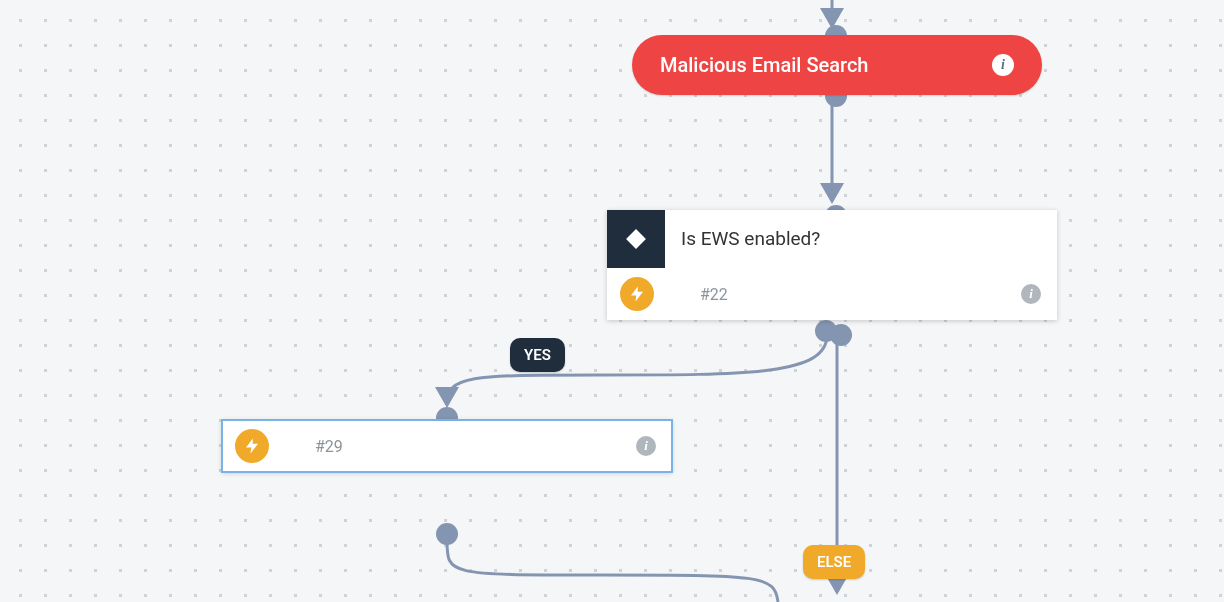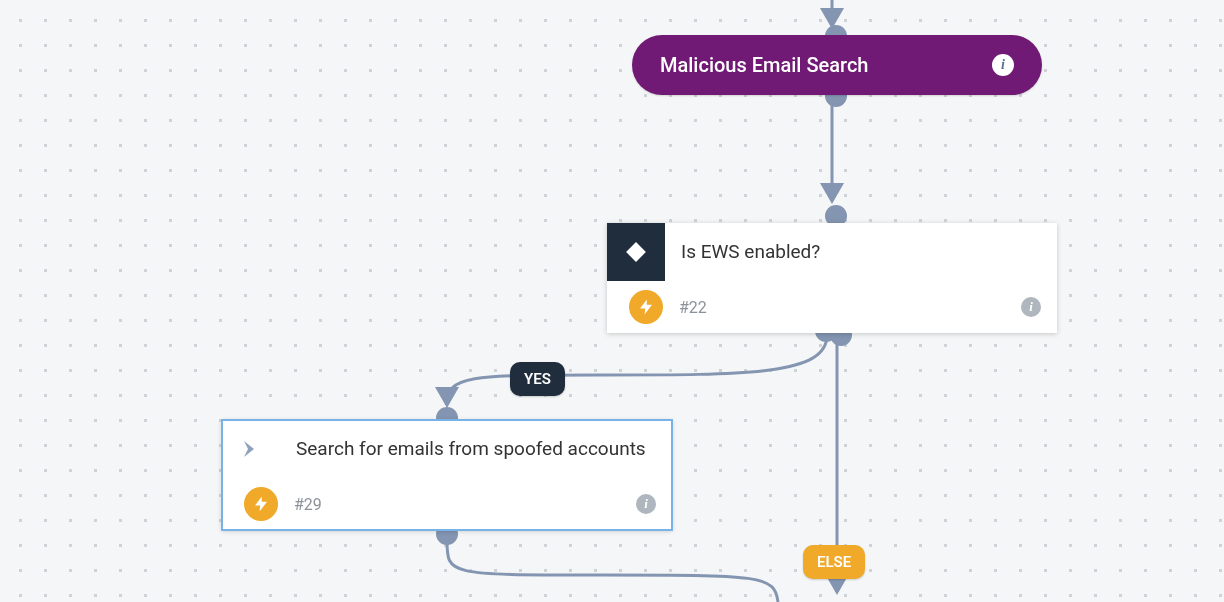--- a/index.html
+++ b/index.html
@@ -23,21 +23,21 @@
     z-index: 1;
   }
 
   
   .pill-node {
     position: absolute;
     left: 632px;
     top: 35px;
     width: 410px;
     height: 60px;
-    background: #701a75;
+    background: #ef4444;
     border-radius: 30px;
     color: #fff;
     display: flex;
     align-items: center;
     padding: 0 28px;
     font-size: 20px;
     font-weight: 500;
     z-index: 3;
     box-shadow: 0 1px 2px rgba(0,0,0,0.15);
   }
@@ -82,21 +82,22 @@
   .task-title {
     color: #333;
     font-size: 19px;
     padding-left: 16px;
     line-height: 1.35;
   }
   .task-footer {
     display: flex;
     align-items: center;
     height: 52px;
-    padding: 0 16px 0 22px;
+    padding: 0 16px 0 13px;
+    gap: 30px;
   }
   .bolt {
     width: 34px;
     height: 34px;
     border-radius: 50%;
     background: #f0a929;
     display: flex;
     align-items: center;
     justify-content: center;
     flex-shrink: 0;
@@ -172,21 +173,21 @@
   <path d="M 447 540 C 447 575, 447 575, 600 575 C 760 575, 775 575, 778 602" stroke="#8495b1" stroke-width="3" fill="none"></path>
 </svg>
 
 <div class="pill-node">
   <span>Malicious Email Search</span>
   <span class="info-right">i</span>
 </div>
 <div class="port" style="left:825px; top:25px;"></div>
 <div class="port" style="left:825px; top:85px;"></div>
 
-<div class="task-card" style="left:607px; top:223px;text-align:center;">
+<div class="task-card" style="left:607px; top:210px;text-align:center;">
   <div class="task-header">
     <div class="task-icon">
       <svg width="30" height="30" viewBox="0 0 30 30">
           <rect x="8" y="8" width="14" height="14" fill="#fff" transform="rotate(45 15 15)"></rect>
         </svg>
     </div>
     <div class="task-title">Is EWS enabled?</div>
   </div>
   <div class="task-footer">
     <div class="bolt">
@@ -195,37 +196,29 @@
         </svg>
     </div>
     <span class="task-id">#22</span>
     <span class="info-gray">i</span>
   </div>
 </div>
 <div class="port" style="left:825px; top:205px;"></div>
 <div class="port" style="left:815px; top:320px;"></div>
 <div class="port" style="left:830px; top:324px;"></div>
 
-<div class="badge yes" style="left:510px; top:362px;text-align:right;">
+<div class="badge yes" style="left:510px; top:338px;text-align:right;">
   <span>YES</span>
 </div>
 
 <div class="badge else" style="left:803px; top:522px;">
   <span>ELSE</span>
 </div>
 
 <div class="task-card selected" style="left:222px; top:420px;">
-  <div class="task-header">
-    <div class="task-icon" style="background:#fff;">
-      <svg width="30" height="30" viewBox="0 0 30 30">
-          <path d="M8 7 L18 15 L8 23 L12 15 Z" fill="#8ea2bb"></path>
-        </svg>
-    </div>
-    <div class="task-title">Search for emails from spoofed accounts</div>
-  </div>
   <div class="task-footer">
     <div class="bolt">
       <svg width="18" height="18" viewBox="0 0 24 24">
           <path d="M13 2 L4 14 L11 14 L10 22 L20 9 L13 9 Z" fill="#fff"></path>
         </svg>
     </div>
     <span class="task-id">#29</span>
     <span class="info-gray">i</span>
   </div>
 </div>

